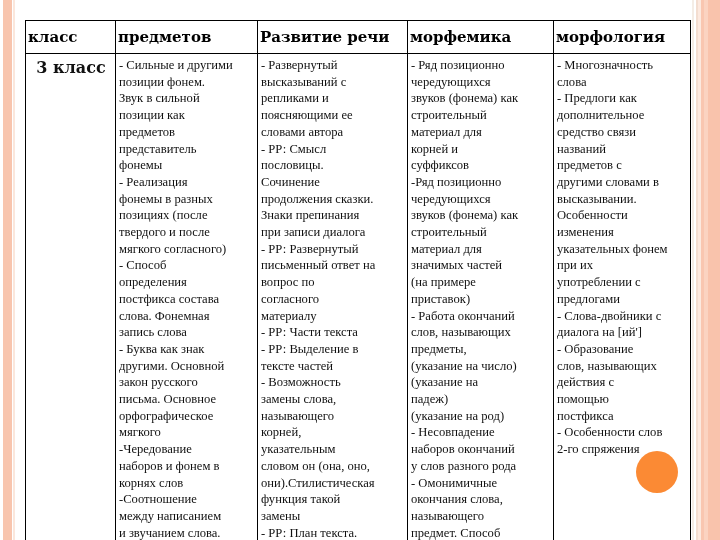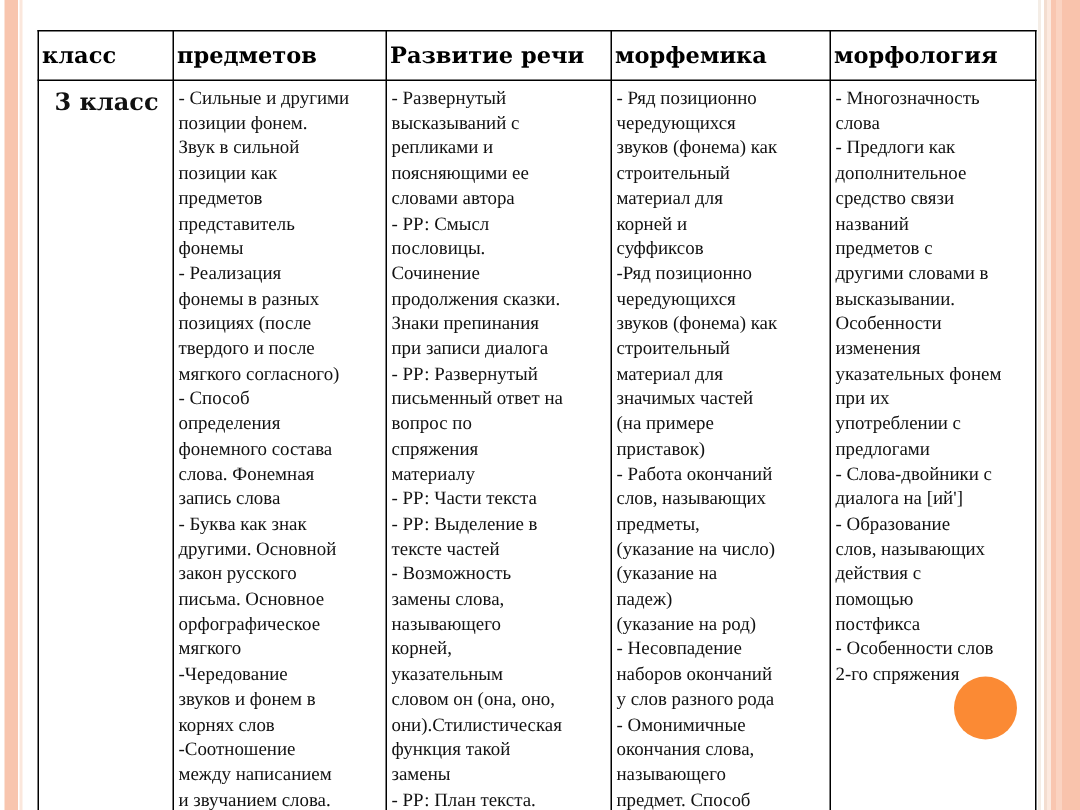--- a/index.html
+++ b/index.html
@@ -110,52 +110,52 @@
           <span class="line">предметов</span>
           <span class="line">представитель</span>
           <span class="line">фонемы</span>
           <span class="line">- Реализация</span>
           <span class="line">фонемы в разных</span>
           <span class="line">позициях (после</span>
           <span class="line">твердого и после</span>
           <span class="line">мягкого согласного)</span>
           <span class="line">- Способ</span>
           <span class="line">определения</span>
-          <span class="line">фонемного состава</span>
+          <span class="line">постфикса состава</span>
           <span class="line">слова. Фонемная</span>
           <span class="line">запись слова</span>
           <span class="line">- Буква как знак</span>
           <span class="line">другими. Основной</span>
           <span class="line">закон русского</span>
           <span class="line">письма. Основное</span>
           <span class="line">орфографическое</span>
           <span class="line">мягкого</span>
           <span class="line">-Чередование</span>
-          <span class="line">звуков и фонем в</span>
+          <span class="line">наборов и фонем в</span>
           <span class="line">корнях слов</span>
           <span class="line">-Соотношение</span>
           <span class="line">между написанием</span>
           <span class="line">и звучанием слова.</span>
         </td>
       <td>
           <span class="line">- Развернутый</span>
           <span class="line">высказываний с</span>
           <span class="line">репликами и</span>
           <span class="line">поясняющими ее</span>
           <span class="line">словами автора</span>
           <span class="line"> - РР: Смысл</span>
           <span class="line">пословицы.</span>
           <span class="line">Сочинение</span>
           <span class="line">продолжения сказки.</span>
           <span class="line">Знаки препинания</span>
           <span class="line">при записи диалога</span>
           <span class="line">- РР: Развернутый</span>
           <span class="line">письменный ответ на</span>
           <span class="line">вопрос по</span>
-          <span class="line">спряжения</span>
+          <span class="line">согласного</span>
           <span class="line">материалу</span>
           <span class="line">- РР: Части текста</span>
           <span class="line">- РР: Выделение в</span>
           <span class="line">тексте частей</span>
           <span class="line">- Возможность</span>
           <span class="line">замены слова,</span>
           <span class="line">называющего</span>
           <span class="line">корней,</span>
           <span class="line">указательным</span>
           <span class="line">словом он (она, оно,</span>

